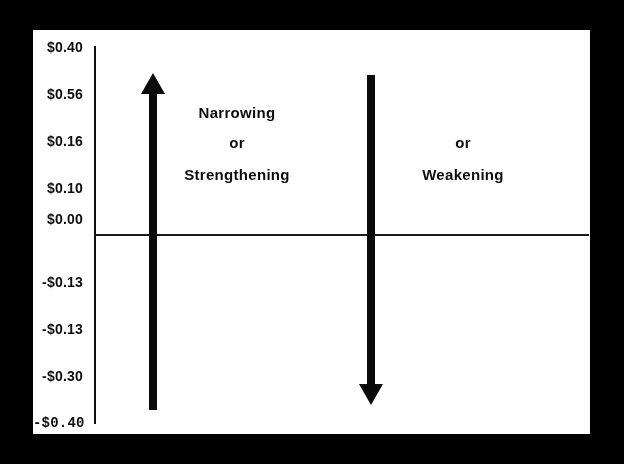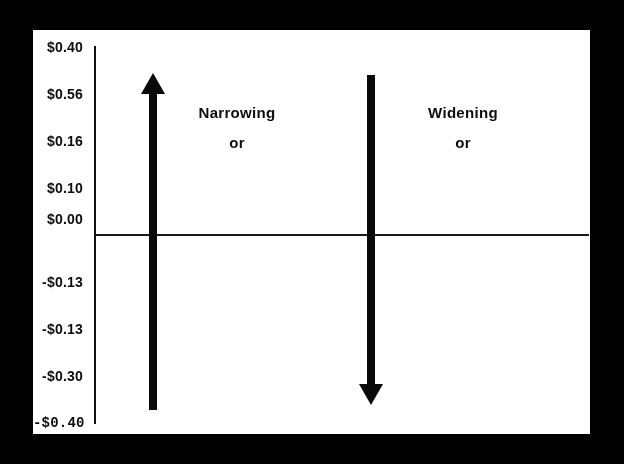--- a/index.html
+++ b/index.html
@@ -119,18 +119,19 @@
       <div class="arrow-up-shaft"></div>
     </div>
 
     <div>
       <div class="arrow-down-shaft"></div>
       <div class="arrow-down-head"></div>
     </div>
 
     <div class="lbl grp-left row1">Narrowing</div>
     <div class="lbl grp-left row2">or</div>
+    <div class="lbl grp-left row3">Strengthening</div>
 
-    <div class="lbl grp-right row1">Widening</div>
     <div class="lbl grp-right row2">or</div>
+    <div class="lbl grp-right row3">Weakening</div>
 
   </div>
 </div>
 
 </body></html>

